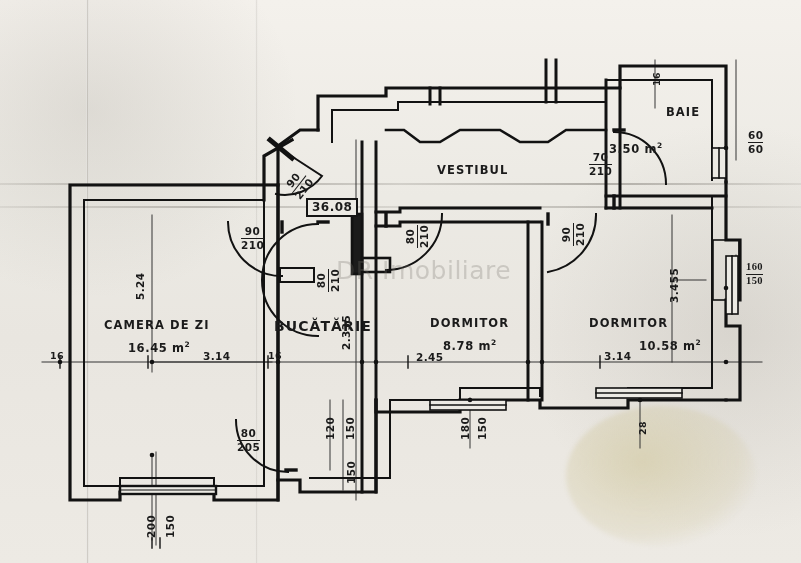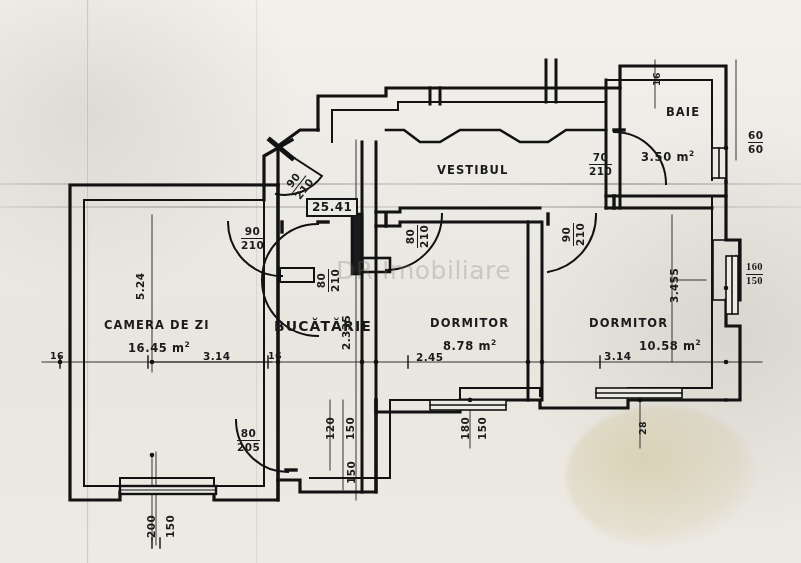--- a/index.html
+++ b/index.html
@@ -251,34 +251,34 @@
         <circle cx="470" cy="400" r="2.3"></circle>
         <circle cx="726" cy="148" r="2.3"></circle>
         <circle cx="726" cy="288" r="2.3"></circle>
       </g>
     </g>
   </svg>
 
   <div class="wm" style="left:336px;top:256px;">DR Imobiliare</div>
 
   <div class="tx" style="left:306px;top:196px;">
-    <span class="boxed">25.41</span>
+    <span class="boxed">36.08</span>
   </div>
 
   <div class="tx room" style="left:104px;top:318px;">CAMERA DE ZI</div>
   <div class="tx area" style="left:128px;top:340px;text-align:center;">
     <span>16.45 m</span><span class="sup">2</span>
   </div>
 
   <div class="tx room" style="left:274px;top:318px;font-size:14px;">BUCĂTĂRIE</div>
 
   <div class="tx room" style="left:437px;top:163px;">VESTIBUL</div>
 
   <div class="tx room" style="left:637px;top:105px;margin-left:29px;">BAIE</div>
-  <div class="tx area" style="left:641px;top:141px;margin-top:8px;">
+  <div class="tx area" style="left:609px;top:141px;">
     <span>3.50 m</span><span class="sup">2</span>
   </div>
 
   <div class="tx room" style="left:430px;top:316px;">DORMITOR</div>
   <div class="tx area" style="left:443px;top:338px;text-align:center;">
     <span>8.78 m</span><span class="sup">2</span>
   </div>
 
   <div class="tx room" style="left:589px;top:316px;">DORMITOR</div>
   <div class="tx area" style="left:639px;top:338px;">

